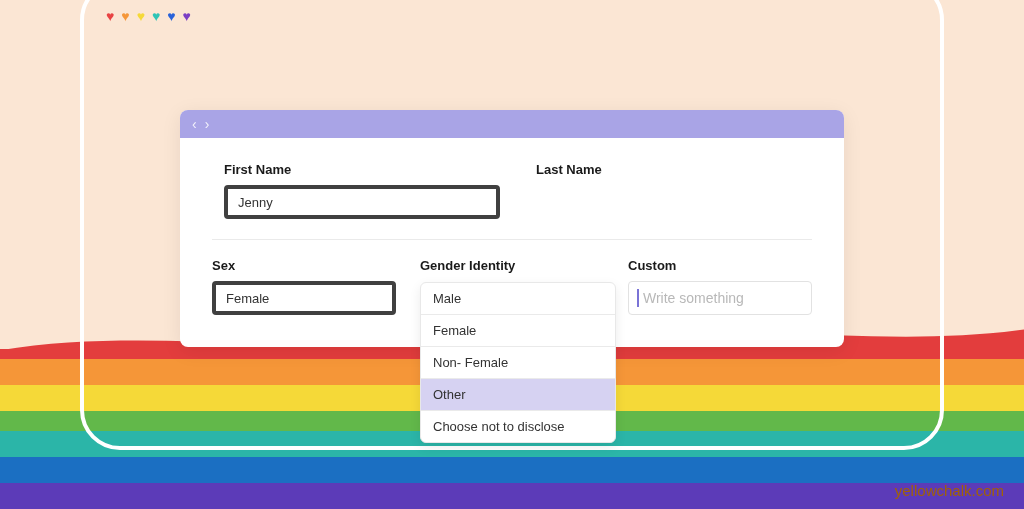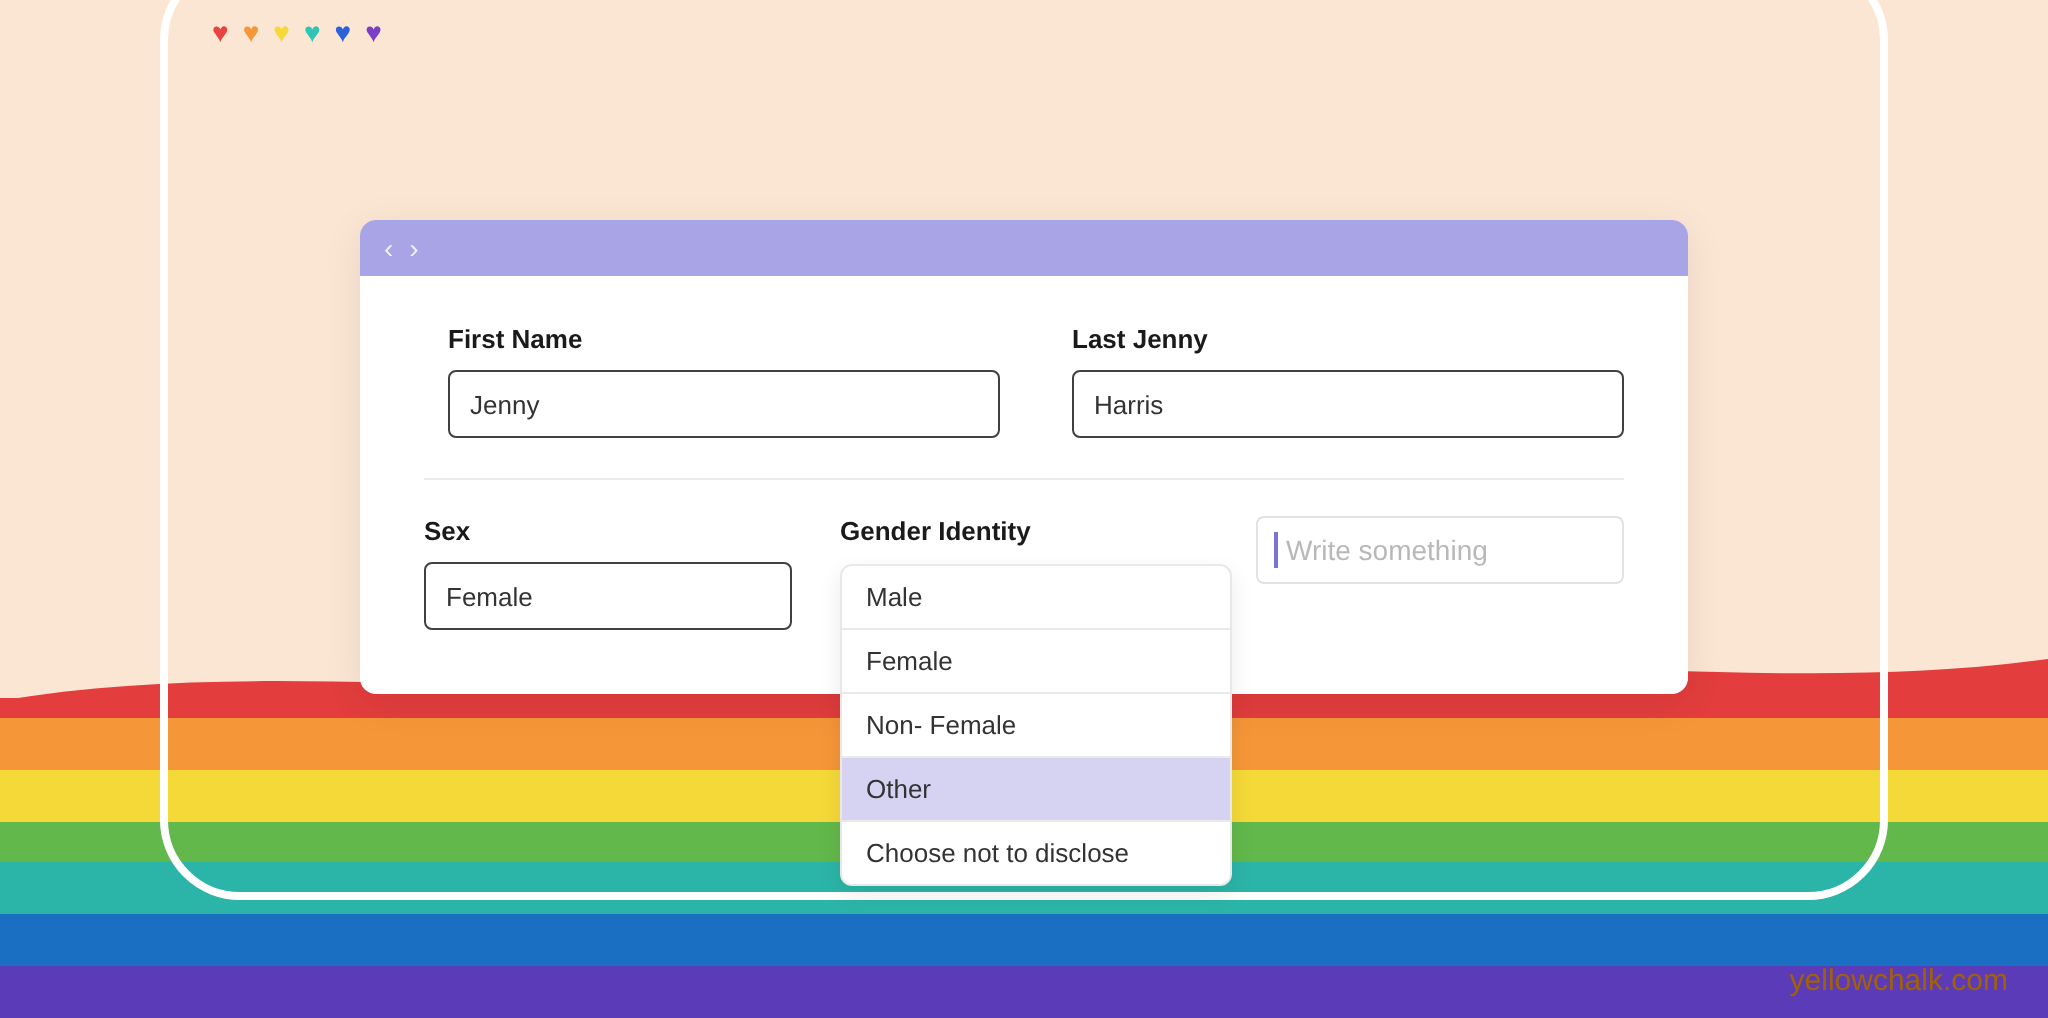--- a/index.html
+++ b/index.html
@@ -103,21 +103,21 @@
       font-size: 13px;
       font-weight: 700;
       color: #1a1a1a;
       display: block;
       margin-bottom: 8px;
     }
 
     .text-input {
       width: 100%;
       height: 34px;
-      border: 1px solid #404040;
+      border: 4px solid #404040;
       border-radius: 4px;
       padding: 0 10px;
       font-size: 13px;
       color: #333;
       outline: none;
     }
 
     .divider {
       border: none;
       border-top: 1px solid #eaeaea;
@@ -247,22 +247,21 @@
     <span class="nav-arrow">‹</span>
     <span class="nav-arrow">›</span>
   </div>
   <div class="form-body">
     <div class="name-row">
       <div class="name-field">
         <label class="label">First Name</label>
         <input class="text-input" value="Jenny" style="">
       </div>
       <div class="name-field">
-        <label class="label">Last Jenny</label>
-        <input class="text-input" value="Harris" style="">
+        <label class="label">Last Name</label>
       </div>
     </div>
 
     <hr class="divider">
 
     <div class="lower-row">
       <div class="lower-field">
         <label class="label">Sex</label>
         <input class="text-input" value="Female" style="">
       </div>
@@ -270,20 +269,21 @@
         <label class="label">Gender Identity</label>
         <div class="dropdown-list">
           <div class="dropdown-item">Male</div>
           <div class="dropdown-item">Female</div>
           <div class="dropdown-item">Non- Female</div>
           <div class="dropdown-item selected">Other</div>
           <div class="dropdown-item">Choose not to disclose</div>
         </div>
       </div>
       <div class="lower-field">
+        <label class="label">Custom</label>
         <div class="caret-box">
           <input class="custom-input" style="padding-left: 14px;" placeholder="Write something">
         </div>
       </div>
     </div>
   </div>
 </div>
 
 <div class="credit">yellowchalk.com</div>
 

